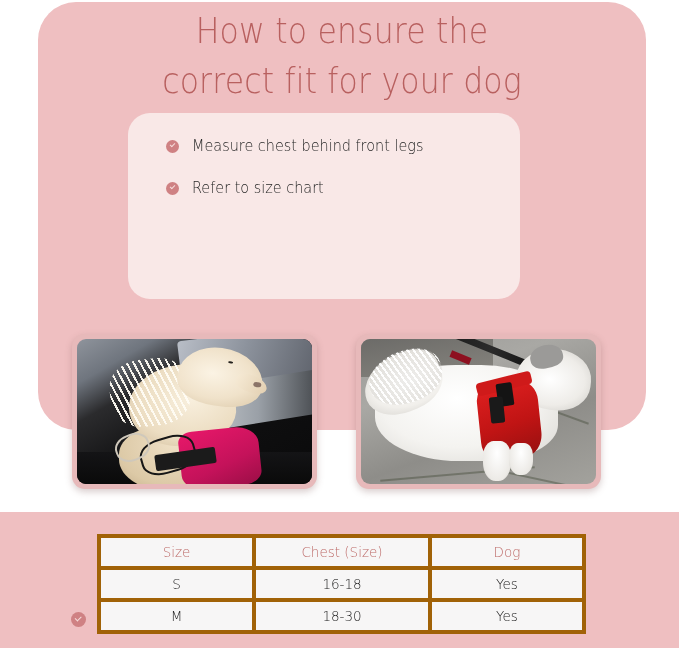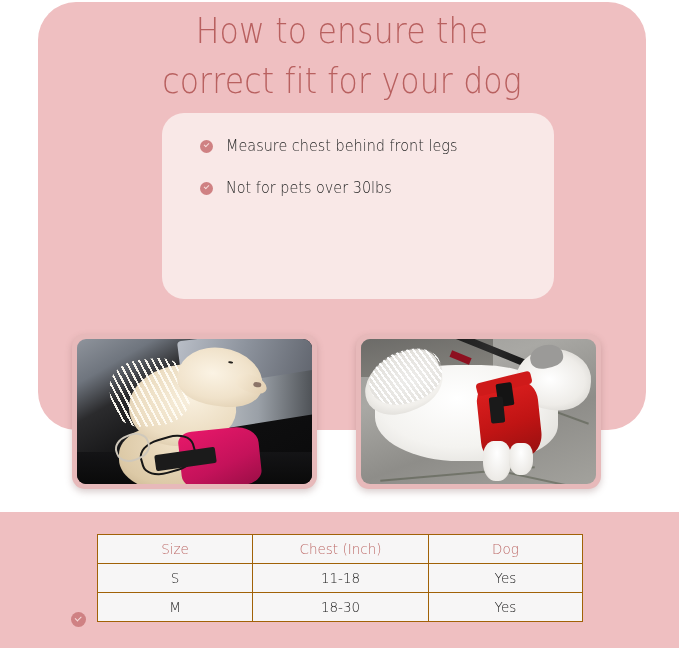--- a/index.html
+++ b/index.html
@@ -39,21 +39,21 @@
     line-height: 50px;
     letter-spacing: 0.2px;
     white-space: pre-line;
     transform: scaleX(0.9);
     transform-origin: center top;
   }
 
   
   .tips-card {
     position: absolute;
-    left: 162px;
+    left: 128px;
     top: 113px;
     width: 392px;
     height: 186px;
     background: #f9e8e7;
     border-radius: 22px;
   }
   .tips-list {
     position: absolute;
     left: 0;
     top: 12px;
@@ -415,21 +415,21 @@
   }
   .size-table {
     position: absolute;
     left: 97px;
     top: 22px;
     width: 485px;
     border-collapse: collapse;
     table-layout: fixed;
   }
   .size-table th, .size-table td {
-    border: 1px solid #a16207;
+    border: 4px solid #a16207;
     background: #f7f6f6;
     text-align: center;
     height: 28px;
     font-family: "DejaVu Sans", sans-serif;
     font-weight: 300;
     font-size: 13.5px;
     padding: 0;
   }
   .size-table th { color: #bd6a68; }
   .size-table td { color: #1d1d1d; }
@@ -466,21 +466,21 @@
 correct fit for your dog</div>
 
 <div class="tips-card">
   <ul class="tips-list">
     <li class="tip-item">
       <span class="tip-bullet"></span>
       <span class="tip-text">Measure chest behind front legs</span>
     </li>
     <li class="tip-item">
       <span class="tip-bullet"></span>
-      <span class="tip-text">Not for pets over 30lbs</span>
+      <span class="tip-text">Refer to size chart</span>
     </li>
   </ul>
 </div>
 
 <div class="photo photo-left">
   <div class="photo-inner">
     <div class="scene-car">
       <div class="car-window"></div>
       <div class="car-dash"></div>
       <div class="car-seatbase"></div>
@@ -528,28 +528,28 @@
   <div class="row-marker"></div>
   <table class="size-table">
     <colgroup>
       <col class="col-size">
         <col class="col-chest">
         <col class="col-dog">
     </colgroup>
     <thead>
       <tr>
         <th>Size</th>
-        <th>Chest (Inch)</th>
+        <th>Chest (Size)</th>
         <th>Dog</th>
       </tr>
     </thead>
     <tbody>
       <tr>
         <td>S</td>
-        <td>11-18</td>
+        <td>16-18</td>
         <td>Yes</td>
       </tr>
       <tr>
         <td>M</td>
         <td>18-30</td>
         <td>Yes</td>
       </tr>
     </tbody>
   </table>
 </div>

